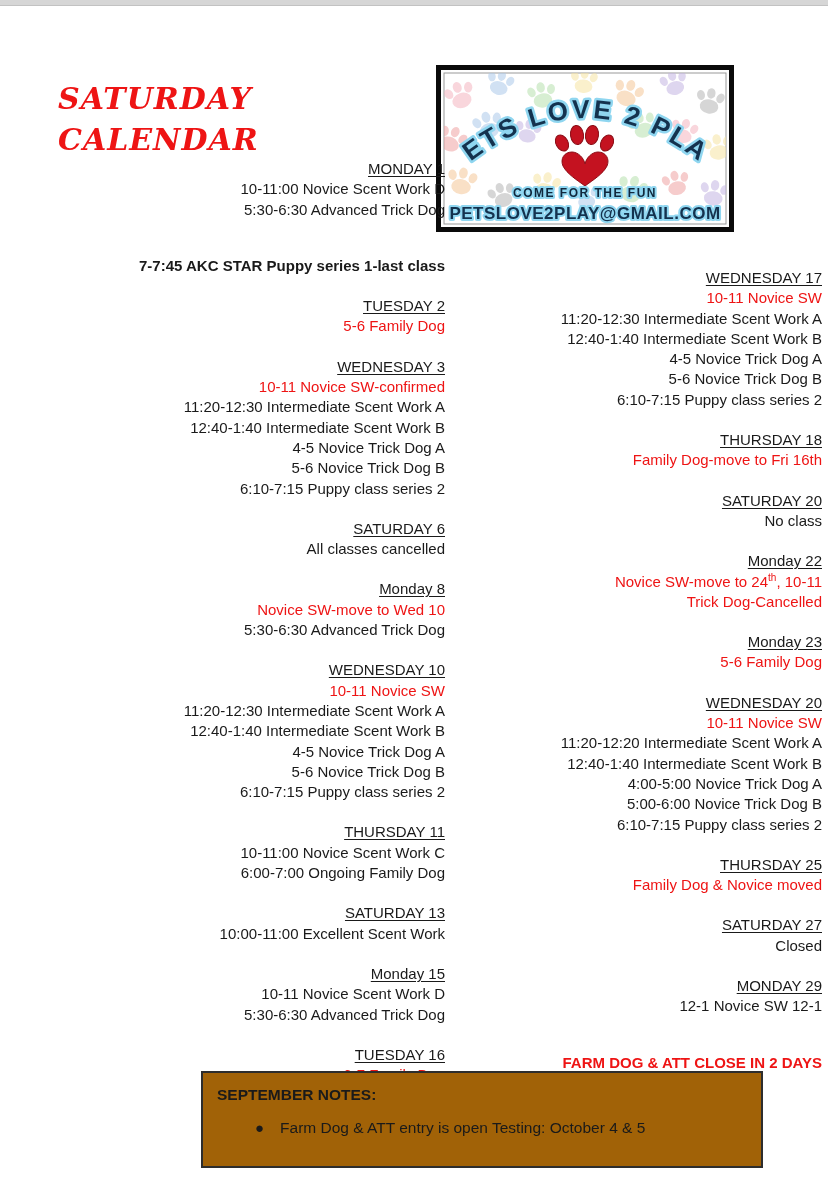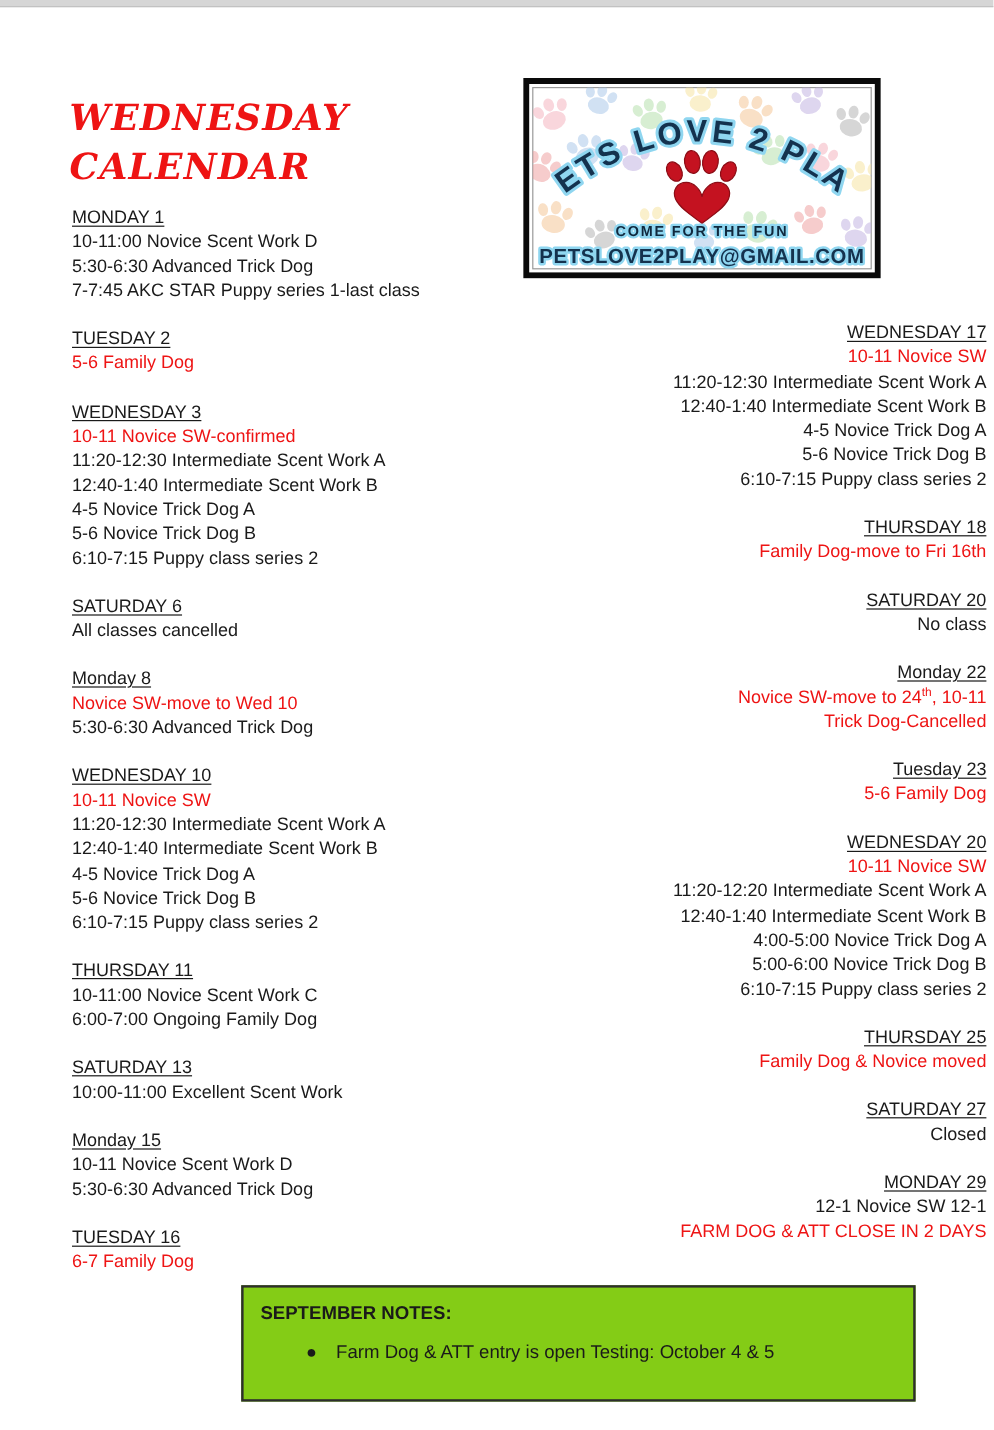--- a/index.html
+++ b/index.html
@@ -21,30 +21,30 @@
   .page-title{
     position:absolute;left:58px;top:78px;
     font-family:"DejaVu Serif","Liberation Serif",serif;
     font-style:italic;font-weight:bold;
     font-size:30px;line-height:41px;letter-spacing:1px;
     color:var(--accent-red);
   }
   .logo-wrap{position:absolute;left:436px;top:65px;width:298px;height:167px;}
   .logo-wrap svg{display:block;}
   .col{position:absolute;font-size:15px;line-height:20.3px;color:#1a1a1a;width:385px;}
-  .col-left{left:60px;top:172px;}
+  .col-left{left:60px;top:159px;text-align:right;}
   .col-right{left:437px;top:268px;text-align:right;}
   .day{margin-bottom:20px;}
   .day-header{text-decoration:underline;text-underline-offset:2px;}
   .entry.red{color:var(--accent-red);}
-  .entry.bold{font-weight:normal;}
+  .entry.bold{font-weight:bold;margin-top:36px;}
   .entry sup{font-size:10px;line-height:0;}
   .notes-box{
     position:absolute;left:201px;top:1071px;width:562px;height:97px;
-    border:2px solid #2d2d2d;background:#84cc16;padding:13px 14px;
+    border:2px solid #2d2d2d;background:#a16207;padding:13px 14px;
   }
   .notes-title{font-weight:bold;font-size:15.5px;}
   .notes-item{margin-top:15px;margin-left:38px;font-size:15.5px;display:flex;align-items:baseline;}
   .notes-item .bullet{margin-right:16px;font-size:15px;}
   
   .p1{fill:#f4b4c0;} .p2{fill:#abc9ea;} .p3{fill:#b6e0ae;} .p4{fill:#f6e4a2;}
   .p5{fill:#f4c697;} .p6{fill:#c4b4e2;} .p7{fill:#b5b5b5;} .p8{fill:#efa2a2;}
   .logo-arc-text{
     font-family:"Liberation Sans",sans-serif;font-weight:bold;font-size:26px;
     letter-spacing:3px;fill:var(--logo-navy);
@@ -60,21 +60,21 @@
     letter-spacing:0.5px;fill:var(--logo-navy);
     stroke:var(--logo-blue);stroke-width:4px;paint-order:stroke;stroke-linejoin:round;
   }
 </style>
 </head>
 <body>
 
 <div class="top-bar"></div>
 
 <div class="page-title">
-  <div>WEDNESDAY</div>
+  <div>SATURDAY</div>
   <div>CALENDAR</div>
 </div>
 
 <div class="logo-wrap">
   <svg width="298" height="167" viewBox="0 0 298 167" xmlns="http://www.w3.org/2000/svg">
     <defs>
       <g id="pawShape">
         <ellipse cx="0" cy="5" rx="8.5" ry="6.5"></ellipse>
         <ellipse cx="-9" cy="-4" rx="3.6" ry="4.6" transform="rotate(-20 -9 -4)"></ellipse>
         <ellipse cx="0" cy="-7" rx="3.8" ry="4.8"></ellipse>
@@ -202,21 +202,21 @@
     <div class="day">
       <div class="day-header">SATURDAY 20</div>
       <div class="entry">No class</div>
     </div>
     <div class="day">
       <div class="day-header">Monday 22</div>
       <div class="entry red"><span>Novice SW-move to 24</span><sup>th</sup><span>, 10-11</span></div>
       <div class="entry red">Trick Dog-Cancelled</div>
     </div>
     <div class="day">
-      <div class="day-header">Tuesday 23</div>
+      <div class="day-header">Monday 23</div>
       <div class="entry red">5-6 Family Dog</div>
     </div>
     <div class="day">
       <div class="day-header">WEDNESDAY 20</div>
       <div class="entry red">10-11 Novice SW</div>
       <div class="entry">11:20-12:20 Intermediate Scent Work A</div>
       <div class="entry">12:40-1:40 Intermediate Scent Work B</div>
       <div class="entry">4:00-5:00 Novice Trick Dog A</div>
       <div class="entry">5:00-6:00 Novice Trick Dog B</div>
       <div class="entry">6:10-7:15 Puppy class series 2</div>

